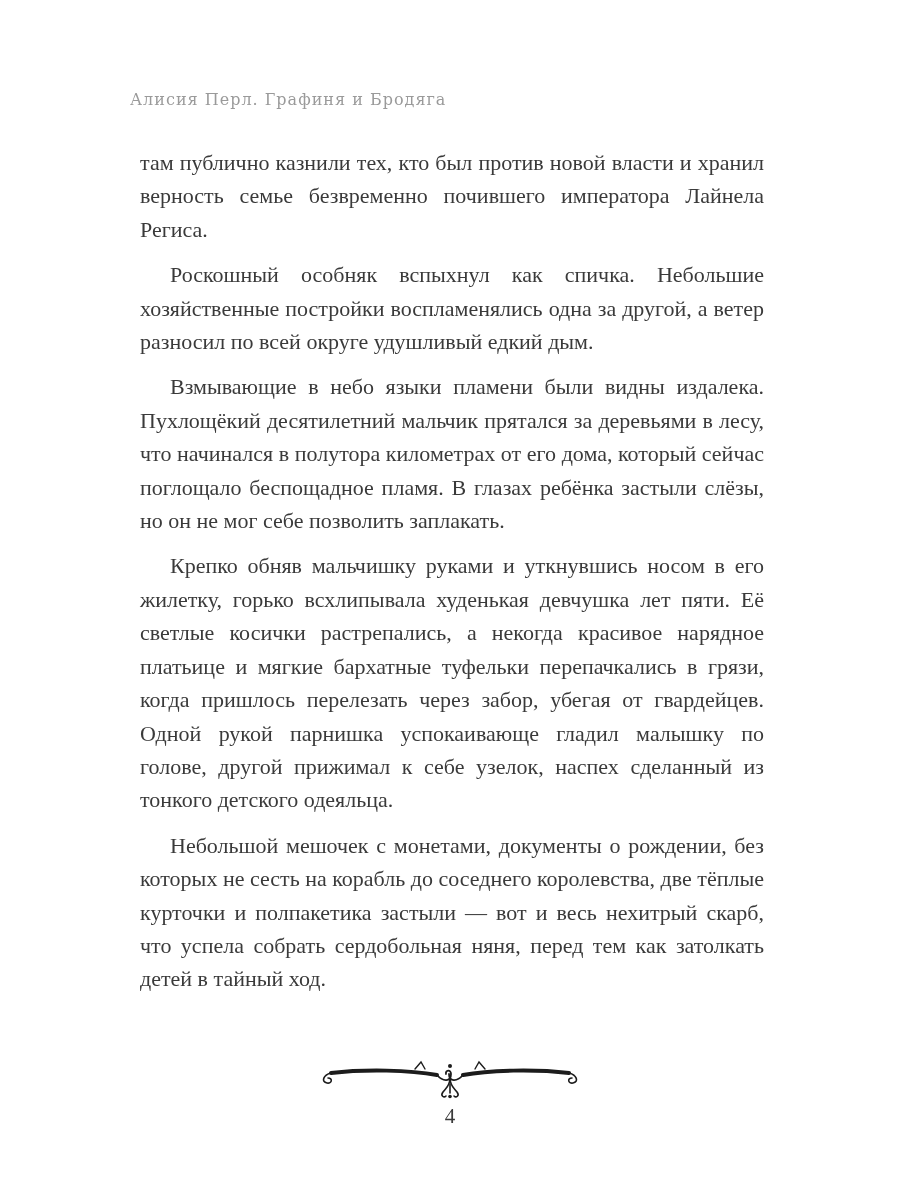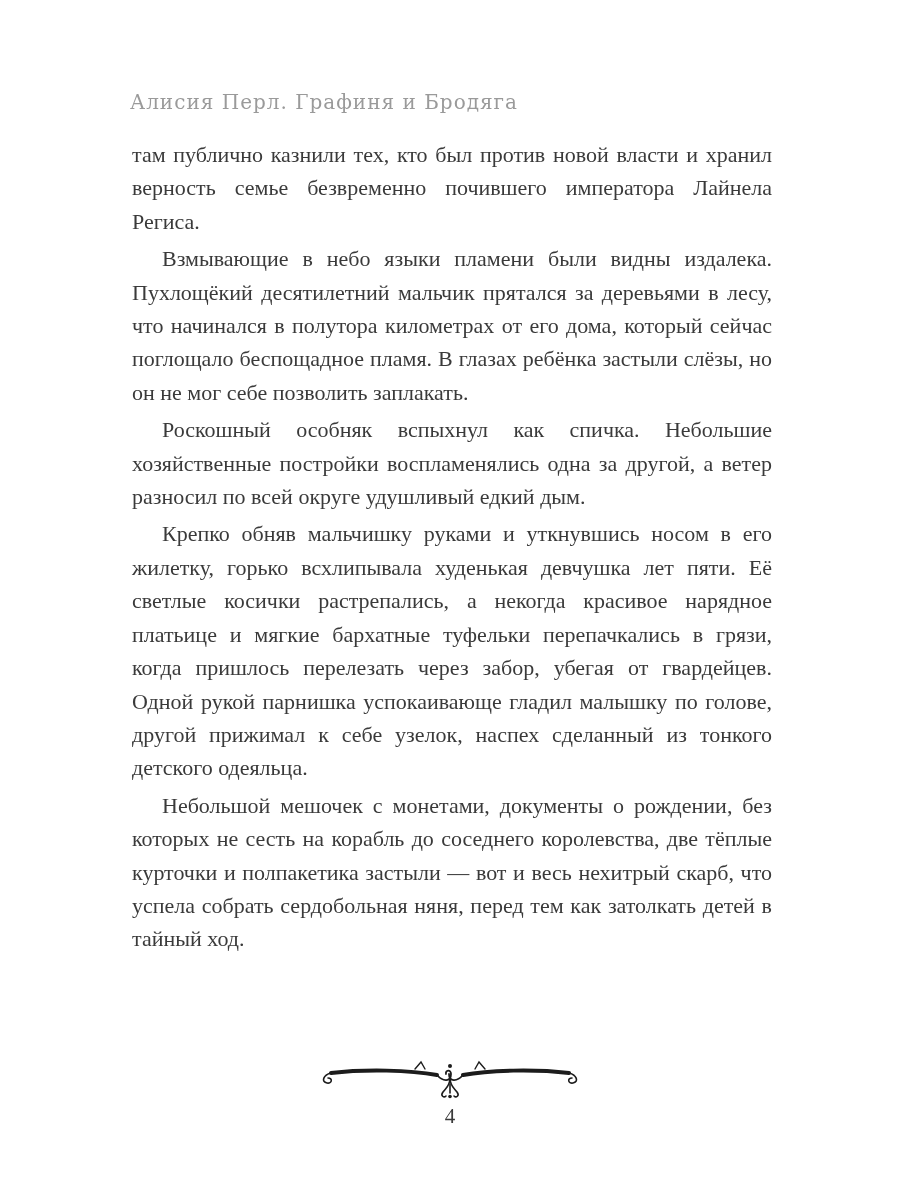--- a/index.html
+++ b/index.html
@@ -14,40 +14,40 @@
     width: 900px;
     height: 1200px;
     background: #ffffff;
     overflow: hidden;
   }
   .running-header {
     position: absolute;
     left: 130px;
     top: 90px;
     font-family: "DejaVu Serif", serif;
-    font-size: 20px;
+    font-size: 16px;
     letter-spacing: 1px;
     color: #9a9a9a;
     font-weight: 500;
   }
   .body-text {
     position: absolute;
     left: 128px;
     top: 134px;
     width: 648px;
     font-size: 22px;
     line-height: 33.4px;
     color: #3a3a3a;
     text-align: justify;
     hyphens: auto;
     -webkit-hyphens: auto;
   }
   .body-text p {
     text-indent: 30px;
-    margin: 4px;
+    margin: 12px;
     font-family: Liberation Serif, serif;
   }
   .body-text p.no-indent {
     text-indent: 0;
   }
   .footer {
     position: absolute;
     left: 0;
     right: 0;
     top: 1060px;
@@ -67,22 +67,22 @@
 </style>
 </head>
 <body>
 
 <div class="page">
 
   <div class="running-header">Алисия Перл. Графиня и Бродяга</div>
 
   <div class="body-text" lang="ru">
     <p class="no-indent">там публично казнили тех, кто был против новой власти и хранил верность семье безвременно почившего императора Лайнела Региса.</p>
+    <p>Роскошный особняк вспыхнул как спичка. Небольшие хозяйственные постройки воспламенялись одна за другой, а ветер разносил по всей округе удушливый едкий дым.</p>
     <p>Взмывающие в небо языки пламени были видны издалека. Пухлощёкий десятилетний мальчик прятался за деревьями в лесу, что начинался в полутора километрах от его дома, который сейчас поглощало беспощадное пламя. В глазах ребёнка застыли слёзы, но он не мог себе позволить заплакать.</p>
-    <p>Роскошный особняк вспыхнул как спичка. Небольшие хозяйственные постройки воспламенялись одна за другой, а ветер разносил по всей округе удушливый едкий дым.</p>
     <p>Крепко обняв мальчишку руками и уткнувшись носом в его жилетку, горько всхлипывала худенькая девчушка лет пяти. Её светлые косички растрепались, а некогда красивое нарядное платьице и мягкие бархатные туфельки перепачкались в грязи, когда пришлось перелезать через забор, убегая от гвардейцев. Одной рукой парнишка успокаивающе гладил малышку по голове, другой прижимал к себе узелок, наспех сделанный из тонкого детского одеяльца.</p>
     <p>Небольшой мешочек с монетами, документы о рождении, без которых не сесть на корабль до соседнего королевства, две тёплые курточки и полпакетика застыли — вот и весь нехитрый скарб, что успела собрать сердобольная няня, перед тем как затолкать детей в тайный ход.</p>
   </div>
 
   <div class="footer">
     <span class="ornament-wrap">
       <svg width="270" height="40" viewBox="0 0 270 40" aria-hidden="true">
         <g fill="none" stroke="#1c1c1c" stroke-linecap="round">
 
           <path d="M16 13 C 50 9, 95 10, 122 15" stroke-width="4"></path>

